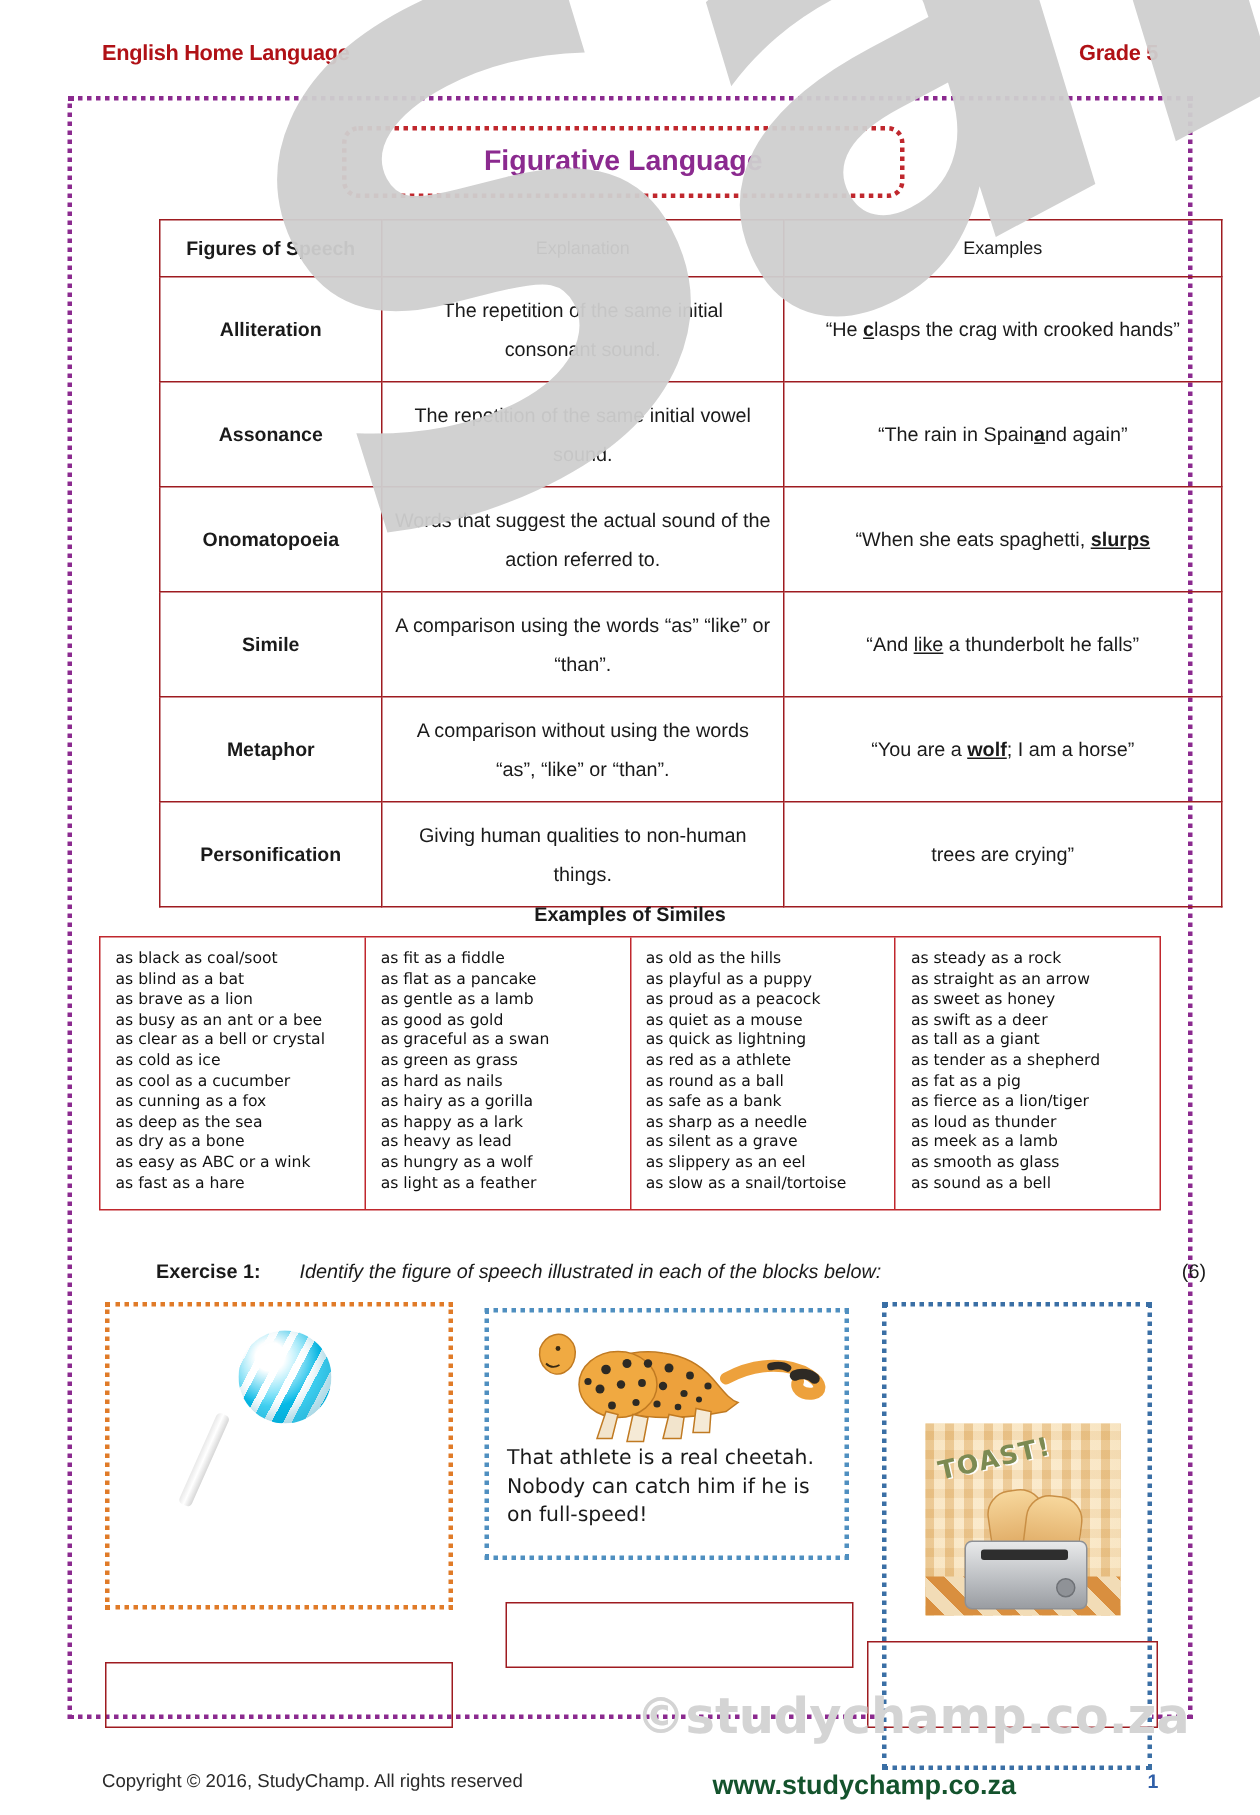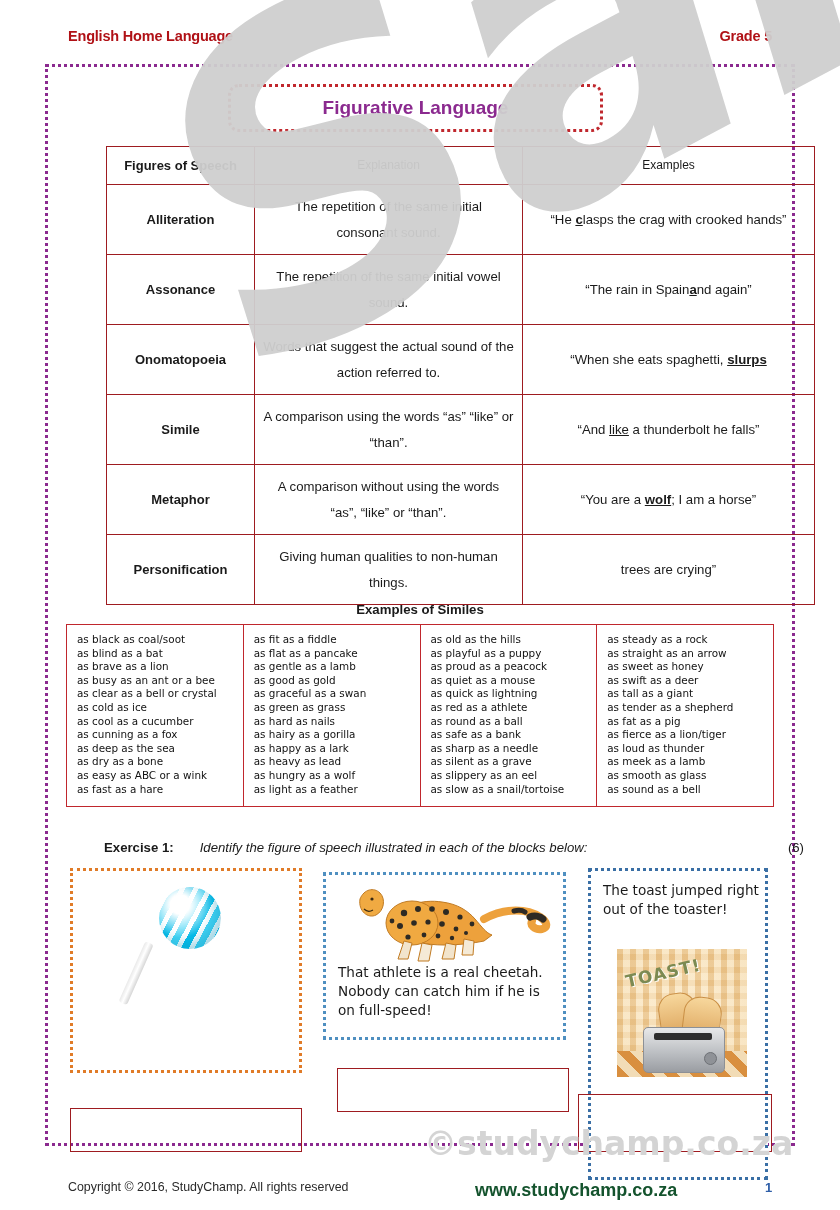--- a/index.html
+++ b/index.html
@@ -376,21 +376,20 @@
         <circle cx="104" cy="57" r="2.4"></circle>
         <circle cx="118" cy="59" r="2.2"></circle>
       <circle cx="132" cy="54" r="2"></circle>
         <circle cx="58" cy="42" r="2.4"></circle>
     </g>
   </svg>
   <div class="cap hw">That athlete is a real cheetah. Nobody can catch him if he is on full-speed!</div>
 </div>
 
 <div class="blk blk-3">
-  <div class="cap hw">The toast jumped right out of the toaster!</div>
   <div class="toast-pic">
     <div class="toast-base"></div>
     <div class="toast-word">TOAST!</div>
     <div class="slice s1"></div>
     <div class="slice s2"></div>
     <div class="toaster-body">
       <div class="toaster-slot"></div>
       <div class="toaster-knob"></div>
     </div>
   </div>

